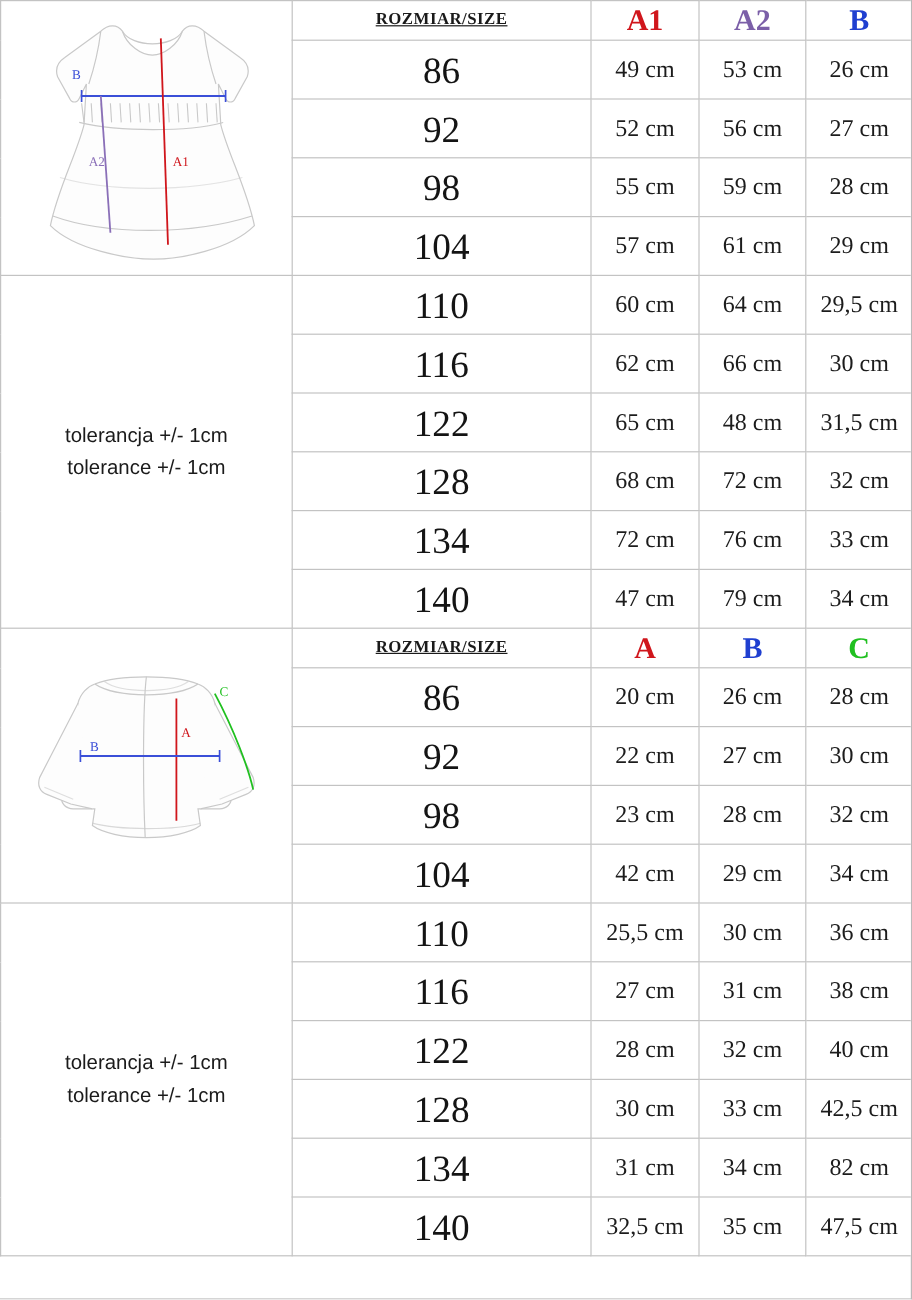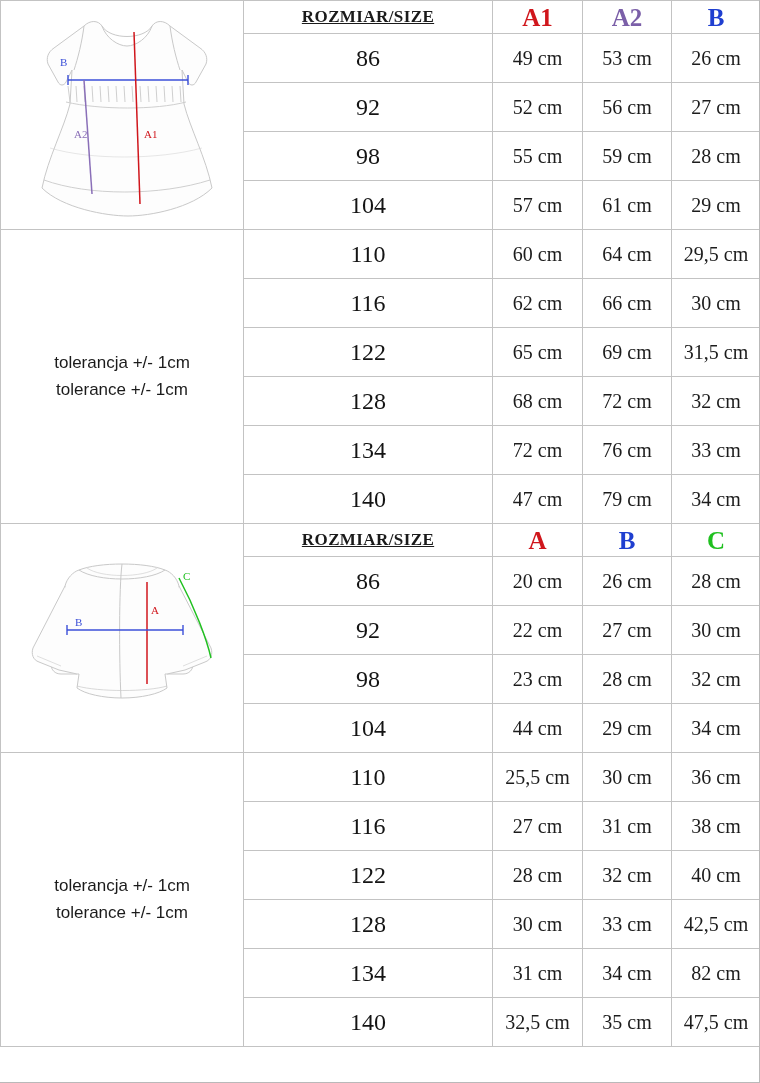--- a/index.html
+++ b/index.html
@@ -35,35 +35,35 @@
   }
   
   col.c-img   { width: 243px; }
   col.c-size  { width: 249px; }
   col.c-m1    { width: 90px; }
   col.c-m2    { width: 89px; }
   col.c-m3    { width: 89px; }
 
   .hdr-size {
     font-family: "Liberation Serif", serif;
-    font-size: 17px;
+    font-size: 14px;
     font-weight: bold;
     letter-spacing: .4px;
     text-decoration: underline;
     color: #1a1a1a;
   }
   .hdr-letter {
     font-family: "Liberation Serif", serif;
     font-size: 25px;
     font-weight: bold;
     line-height: 1;
   }
   .size-num {
     font-family: "Liberation Serif", serif;
-    font-size: 24px;
+    font-size: 31px;
     color: #141414;
     line-height: 1;
   }
   .meas {
     font-family: "Liberation Serif", serif;
     font-size: 20px;
     color: #1c1c1c;
   }
   .tol {
     font-family: Liberation Sans, sans-serif;
@@ -196,21 +196,21 @@
   </tr>
   <tr class="row-h2">
     <td class="size-num">116</td>
     <td class="meas">62 cm</td>
     <td class="meas">66 cm</td>
     <td class="meas">30 cm</td>
   </tr>
   <tr class="row-h2">
     <td class="size-num">122</td>
     <td class="meas">65 cm</td>
-    <td class="meas">69 cm</td>
+    <td class="meas">48 cm</td>
     <td class="meas">31,5 cm</td>
   </tr>
   <tr class="row-h2">
     <td class="size-num">128</td>
     <td class="meas">68 cm</td>
     <td class="meas">72 cm</td>
     <td class="meas">32 cm</td>
   </tr>
   <tr class="row-h2">
     <td class="size-num">134</td>
@@ -283,21 +283,21 @@
     <td class="meas">30 cm</td>
   </tr>
   <tr class="row-h2">
     <td class="size-num">98</td>
     <td class="meas">23 cm</td>
     <td class="meas">28 cm</td>
     <td class="meas">32 cm</td>
   </tr>
   <tr class="row-h2">
     <td class="size-num">104</td>
-    <td class="meas">44 cm</td>
+    <td class="meas">42 cm</td>
     <td class="meas">29 cm</td>
     <td class="meas">34 cm</td>
   </tr>
 
   <tr class="row-h2">
     <td class="tol" rowspan="6">
       <div>tolerancja +/- 1cm</div>
       <div>tolerance +/- 1cm</div>
     </td>
     <td class="size-num">110</td>

